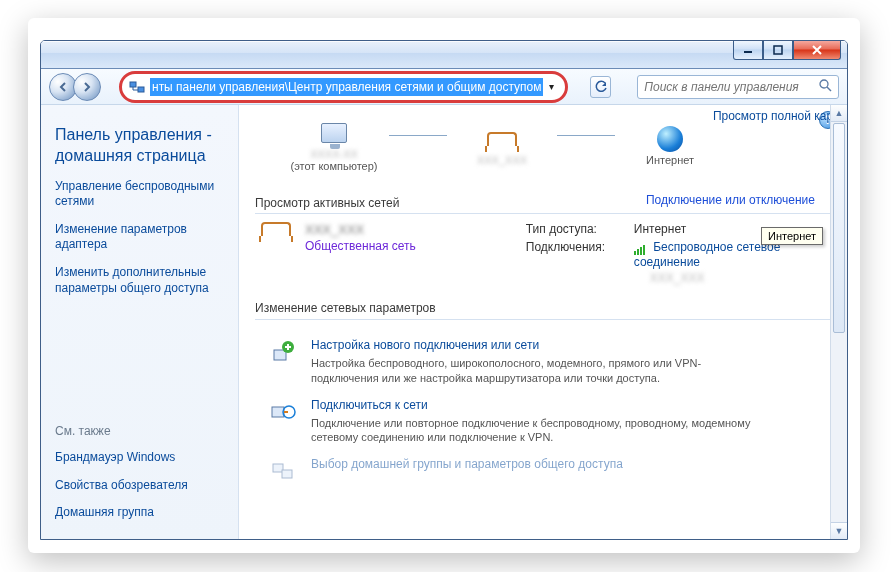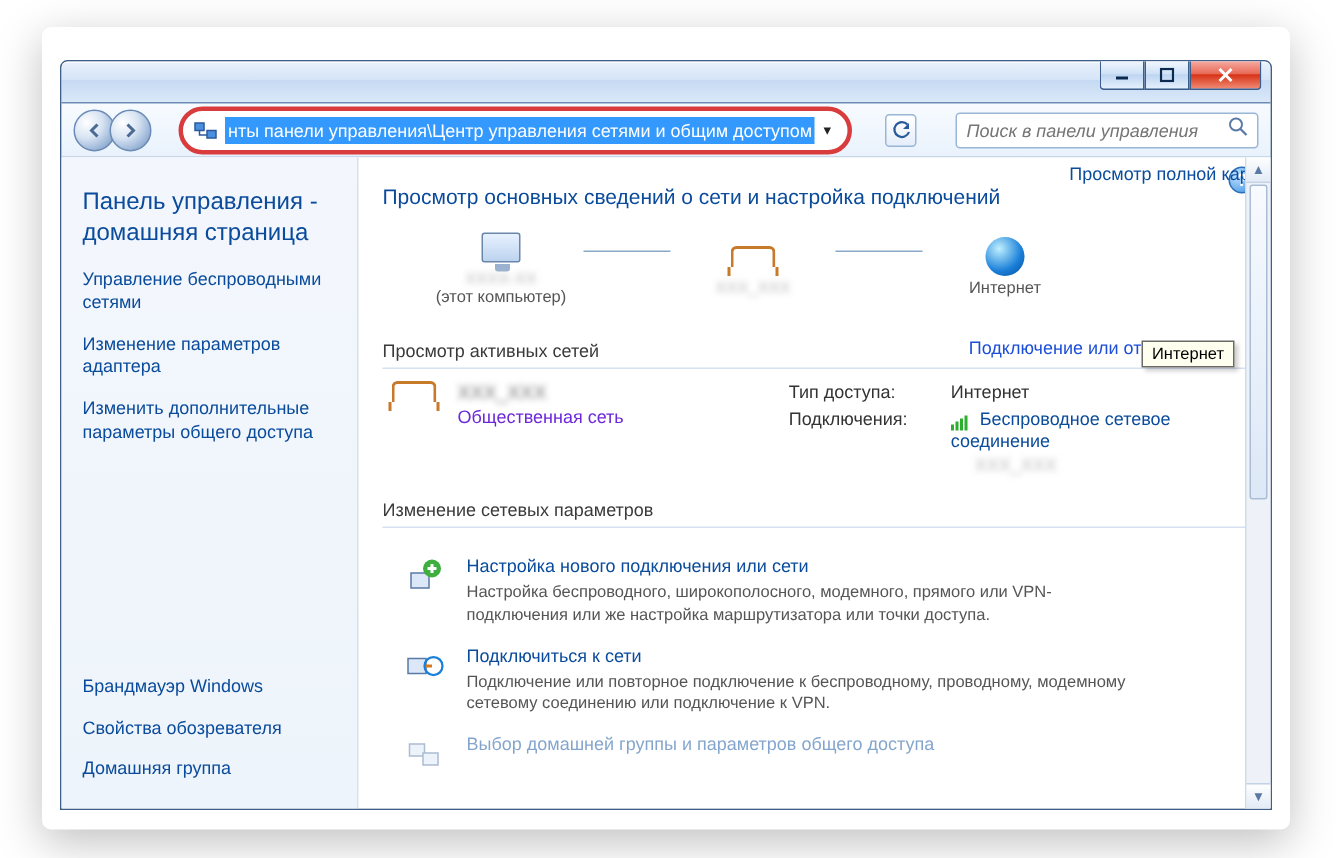--- a/index.html
+++ b/index.html
@@ -157,28 +157,28 @@
       </div>
     </div>
 
     <div class="body">
       <div class="sidebar">
         <div class="side-head side-link">Панель управления - домашняя страница</div>
         <div class="side-link">Управление беспроводными сетями</div>
         <div class="side-link">Изменение параметров адаптера</div>
         <div class="side-link">Изменить дополнительные параметры общего доступа</div>
         <div class="side-spacer"></div>
+        <div class="side-sec">См. также</div>
         <div class="side-link">Брандмауэр Windows</div>
         <div class="side-link">Свойства обозревателя</div>
         <div class="side-link">Домашняя группа</div>
       </div>
 
       <div class="main">
         <div class="helpicon">?</div>
-        <h1 class="main-title">Просмотр основных сведений о сети и настройка подключений</h1>
 
         <a class="maplink">Просмотр полной карты</a>
 
         <div class="maprow">
           <div class="mapnode">
             <div class="ico">
                 <div class="pc"></div>
               </div>
             <div class="blurred">XXXX-XX</div>
             <div>(этот компьютер)</div>

